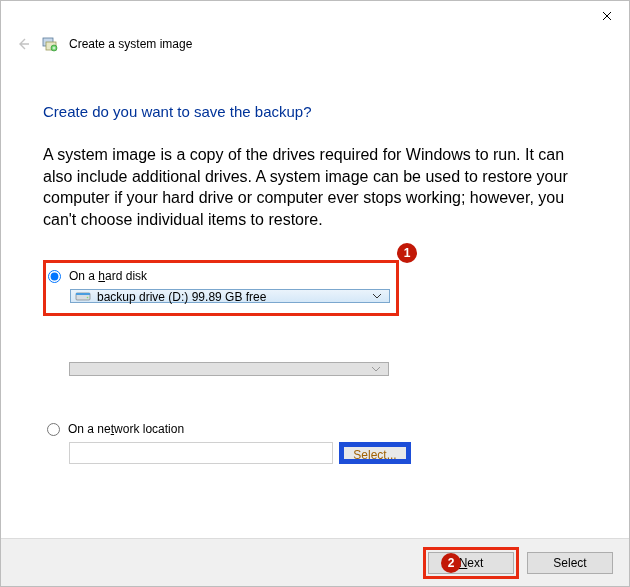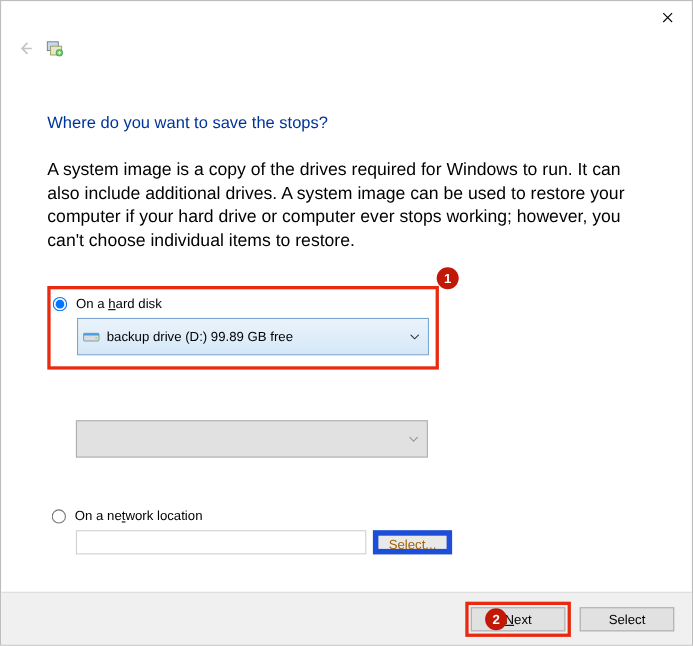--- a/index.html
+++ b/index.html
@@ -72,25 +72,24 @@
   }
   input[type=radio] {
     margin: 0 2px 0 0;
     width: 13px; height: 13px;
   }
   .radio-label { font-size: 12px; }
   .radio-label .accel { text-decoration: underline; }
   .combo {
     margin-left: 22px;
     width: 320px;
-    height: 34px;
+    height: 14px;
     background: linear-gradient(#eaf3fb, #d5e8f8);
     border: 1px solid #7ba7ce;
     display: flex;
-    align-items: center;
     padding: 0 4px;
     position: relative;
     cursor: pointer;
   }
   .combo.disabled {
     background: #e1e1e1;
     border: 1px solid #adadad;
     cursor: default;
   }
   .drive-icon {
@@ -190,24 +189,25 @@
       </svg>
   </div>
   <div class="sysimg-icon">
     <svg viewBox="0 0 18 18">
       <rect x="2" y="3" width="10" height="8" fill="#c7d8ea" stroke="#5a7a9a" stroke-width="0.8"></rect>
       <rect x="5" y="7" width="10" height="8" fill="#e8e8c8" stroke="#9a9a5a" stroke-width="0.8"></rect>
       <circle cx="13" cy="13" r="3" fill="#6ad06a" stroke="#2a902a" stroke-width="0.6"></circle>
       <path d="M13 11.5 v3 M11.5 13 h3" stroke="#fff" stroke-width="0.8"></path>
     </svg>
   </div>
+  <span class="window-title">Create a system image</span>
 </div>
 
 <div class="content">
-  <h1 class="page-heading">Where do you want to save the stops?</h1>
+  <h1 class="page-heading">Create do you want to save the backup?</h1>
   <p class="description">A system image is a copy of the drives required for Windows to run. It can also include additional drives. A system image can be used to restore your computer if your hard drive or computer ever stops working; however, you can't choose individual items to restore.</p>
 
   <div class="highlight-box">
     <div class="radio-row">
       <input type="radio" name="dest" checked="" style="">
       <label class="radio-label"><span>On a </span><span class="accel">h</span><span>ard disk</span></label>
     </div>
     <div class="combo">
       <span class="drive-icon">
         <svg viewBox="0 0 16 12">

